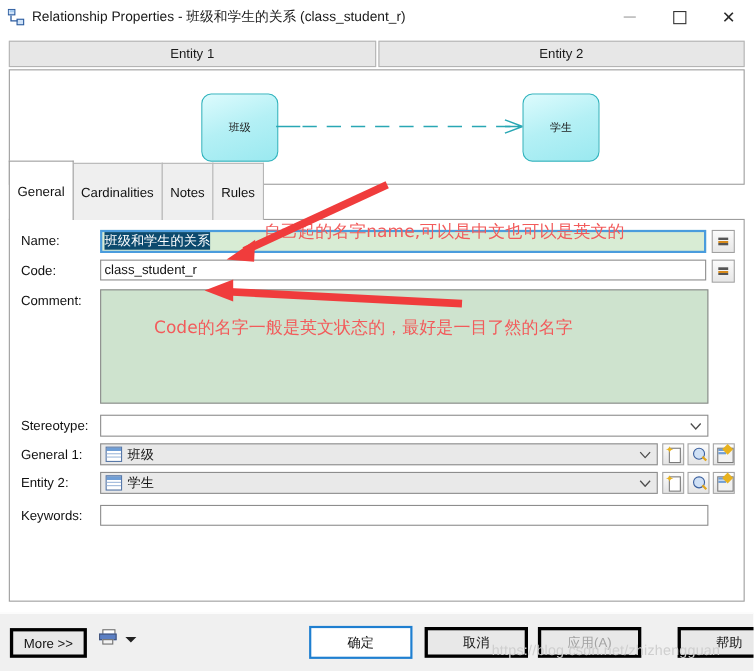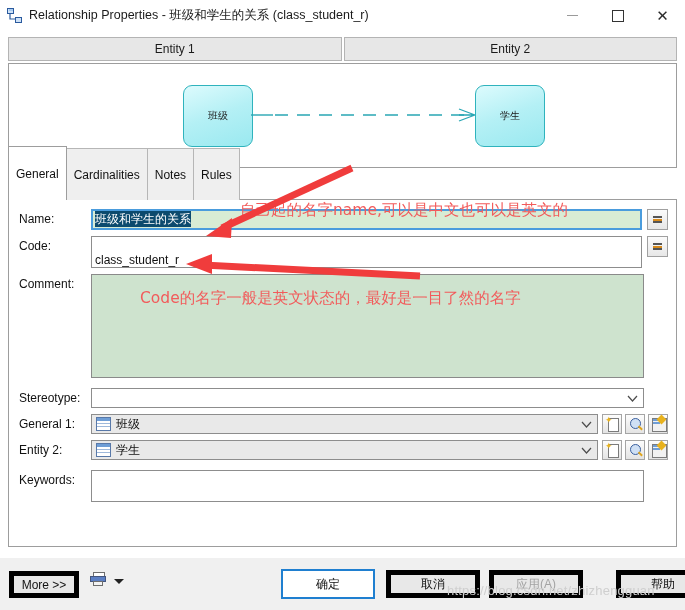--- a/index.html
+++ b/index.html
@@ -174,21 +174,21 @@
   }
   .txt {
     flex: 1;
     height: 19px;
     box-sizing: border-box;
     border: 1px solid #8d8d8d;
     background: #ffffff;
     font-family: "Liberation Sans", "DejaVu Sans", sans-serif;
     font-size: 12px;
     color: #111;
-    padding: 15px 3px;
+    padding: 0 3px;
     line-height: 17px;
     outline: none;
   }
   .txt.focused {
     border: 2px solid #4a9cdd;
     background: #d8ecd4;
     height: 21px;
     line-height: 17px;
     padding: 0 2px;
   }
@@ -365,21 +365,21 @@
     position: absolute;
     left: 0;
     right: 0;
     bottom: 0;
     height: 52px;
     background: #f0f0f0;
     border-top: 1px solid #ffffff;
   }
   .btn {
     height: 27px;
-    border: 5px solid #000000;
+    border: 3px solid #000000;
     background: #e8e8e8;
     font-size: 12px;
     display: flex;
     align-items: center;
     justify-content: center;
     color: #111;
     position: absolute;
     box-sizing: border-box;
   }
   .btn.default {

